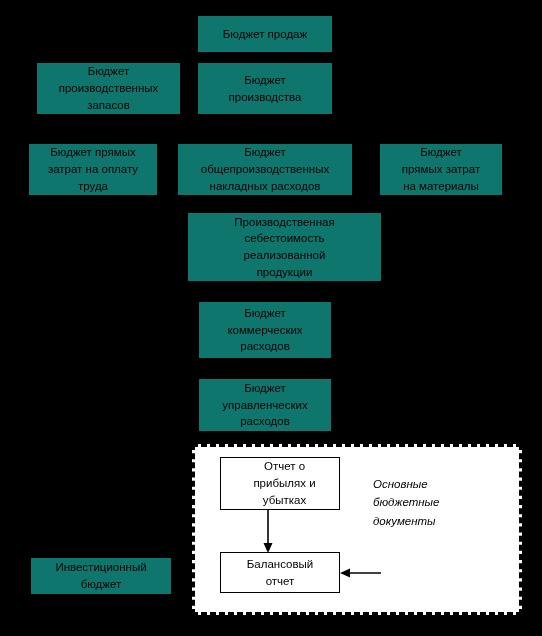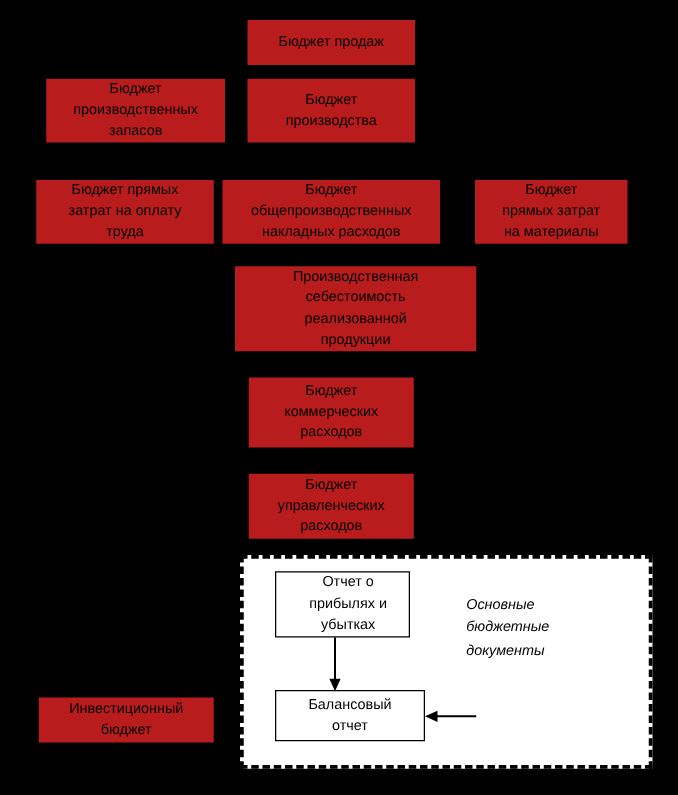--- a/index.html
+++ b/index.html
@@ -10,21 +10,21 @@
   #canvas {
     position: relative;
     width: 542px;
     height: 636px;
     background: #000000;
     overflow: hidden;
     font-family: "Liberation Sans", "DejaVu Sans", sans-serif;
   }
   .box {
     position: absolute;
-    background: #b91c1c;
+    background: #0f766e;
     color: #000000;
     border: 1px solid #000000;
     box-sizing: border-box;
     display: flex;
     align-items: center;
     justify-content: center;
     text-align: center;
     font-size: 11.5px;
     line-height: 1.45;
     letter-spacing: 0px;
@@ -77,21 +77,21 @@
 
   <div class="box on-black" style="left:198px; top:16px; width:134px; height:36px;">Бюджет продаж</div>
 
   <div class="box on-black" style="left:37px; top:63px; width:143px; height:51px;">Бюджет
 производственных
 запасов</div>
 
   <div class="box on-black" style="left:198px; top:63px; width:134px; height:51px;">Бюджет
 производства</div>
 
-  <div class="box on-black" style="left:29px; top:144px; width:142px; height:51px;">Бюджет прямых
+  <div class="box on-black" style="left:29px; top:144px; width:128px; height:51px;">Бюджет прямых
 затрат на оплату
 труда</div>
 
   <div class="box on-black" style="left:178px; top:144px; width:174px; height:51px;">Бюджет
 общепроизводственных
 накладных расходов</div>
 
   <div class="box on-black" style="left:380px; top:144px; width:122px; height:51px;">Бюджет
 прямых затрат
 на материалы</div>
@@ -111,21 +111,21 @@
 
   <div class="box on-black" style="left:31px; top:558px; width:140px; height:36px;">Инвестиционный
 бюджет</div>
 
   <div class="dashed-region" style="left:192px; top:444px; width:330px; height:171px;">
 
     <div class="region-label" style="left:178px; top:28px;">Основные
 бюджетные
 документы</div>
 
-    <div class="inner-box" style="left:25px; top:10px; width:108px; height:53px;padding-left:11px;">Отчет о
+    <div class="inner-box" style="left:25px; top:10px; width:120px; height:53px;padding-left:11px;">Отчет о
 прибылях и
 убытках</div>
 
     <div class="inner-box" style="left:25px; top:105px; width:120px; height:41px;">Балансовый
 отчет</div>
 
 
     <svg class="connector" style="left:0px; top:0px;" width="330" height="171">
 
       <line x1="73" y1="63" x2="73" y2="100" stroke="#000000" stroke-width="1.6"></line>

